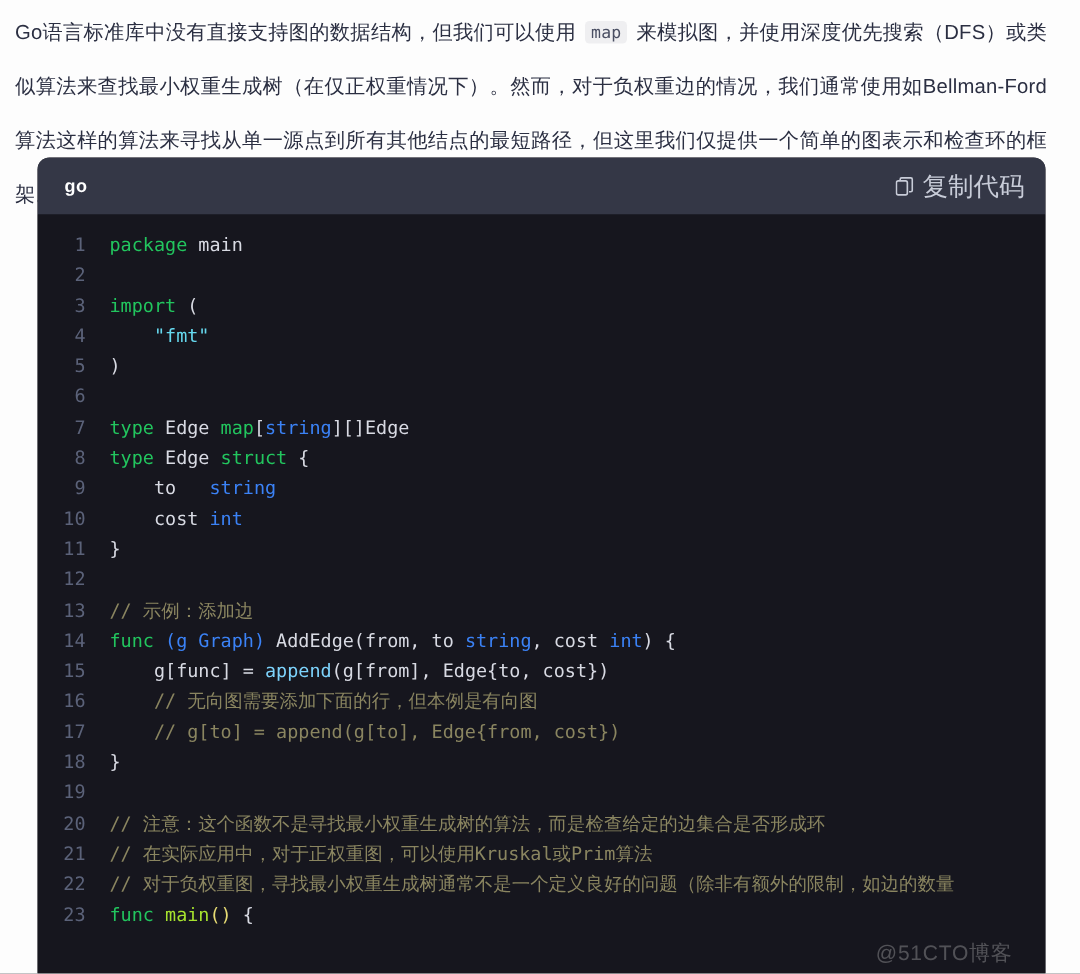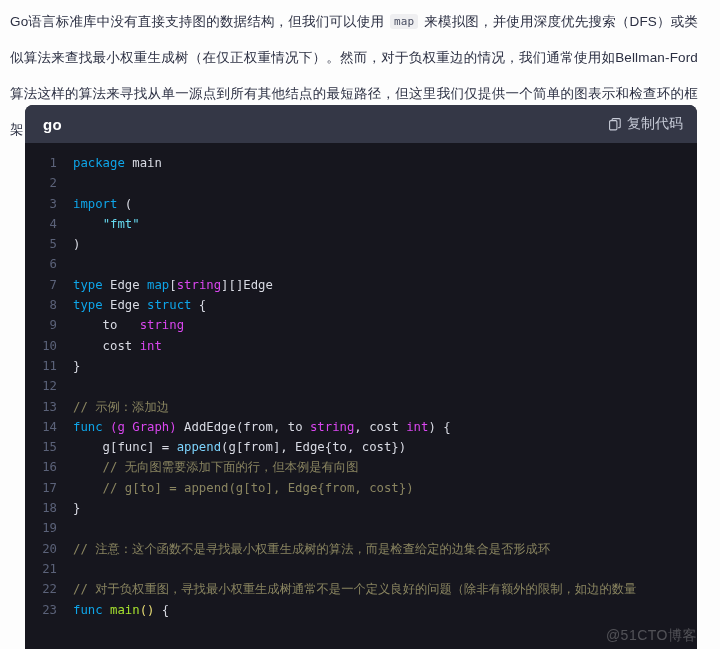--- a/index.html
+++ b/index.html
@@ -51,29 +51,29 @@
     height: 38px;
     display: flex;
     align-items: center;
     justify-content: space-between;
     padding: 0 14px 0 18px;
     box-sizing: border-box;
   }
   #code-lang {
     color: #ffffff;
     font-weight: bold;
-    font-size: 15px;
+    font-size: 12px;
     letter-spacing: 0.3px;
   }
   #copy-code-button {
     display: flex;
     align-items: center;
     gap: 6px;
     color: #c8ccd8;
-    font-size: 14px;
+    font-size: 17px;
     cursor: pointer;
     user-select: none;
   }
   #copy-code-button svg { display: block; }
 
   #code-body {
     background: #16161e;
     padding: 10px 0 0 0;
     height: 506px;
     box-sizing: border-box;
@@ -96,33 +96,33 @@
     box-sizing: border-box;
     color: #5b6279;
     user-select: none;
   }
   .lc {
     color: #d8dae3;
     padding-left: 4px;
     white-space: pre;
   }
   
-  .t-kw   { color: #0ea5e9; }
+  .t-kw   { color: #22c55e; }
   .t-str  { color: #66d9ef; }
-  .t-type { color: #d946ef; }
+  .t-type { color: #3b82f6; }
   .t-fn   { color: #a6e22e; }
   .t-bi   { color: #7dd3fc; }
   .t-cm   { color: #8a8560; margin-top: 44px; }
   .t-pl   { color: #d8dae3; }
   .t-pn   { color: #e6db74; }
 
   
   #watermark {
     position: absolute;
-    right: 0;
+    right: 22px;
     bottom: 4px;
     color: rgba(220,220,220,0.30);
     font-size: 14px;
     letter-spacing: 0.5px;
     pointer-events: none;
     user-select: none;
   }
 </style>
 </head>
 <body>
@@ -160,19 +160,19 @@
       <div class="code-line"><span class="ln">11</span><span class="lc"><span class="t-pl">}</span></span></div>
       <div class="code-line"><span class="ln">12</span><span class="lc"></span></div>
       <div class="code-line"><span class="ln">13</span><span class="lc"><span class="t-cm">// 示例：添加边</span></span></div>
       <div class="code-line"><span class="ln">14</span><span class="lc"><span class="t-kw">func</span><span class="t-pl"> </span><span class="t-type">(g Graph)</span><span class="t-pl"> AddEdge(from, to </span><span class="t-type">string</span><span class="t-pl">, cost </span><span class="t-type">int</span><span class="t-pl">) {</span></span></div>
       <div class="code-line"><span class="ln">15</span><span class="lc"><span class="t-pl">    g[func] = </span><span class="t-bi">append</span><span class="t-pl">(g[from], Edge{to, cost})</span></span></div>
       <div class="code-line"><span class="ln">16</span><span class="lc"><span class="t-cm">    // 无向图需要添加下面的行，但本例是有向图</span></span></div>
       <div class="code-line"><span class="ln">17</span><span class="lc"><span class="t-cm">    // g[to] = append(g[to], Edge{from, cost})</span></span></div>
       <div class="code-line"><span class="ln">18</span><span class="lc"><span class="t-pl">}</span></span></div>
       <div class="code-line"><span class="ln">19</span><span class="lc"></span></div>
       <div class="code-line"><span class="ln">20</span><span class="lc"><span class="t-cm">// 注意：这个函数不是寻找最小权重生成树的算法，而是检查给定的边集合是否形成环</span></span></div>
-      <div class="code-line"><span class="ln">21</span></div>
+      <div class="code-line"><span class="ln">21</span><span class="lc"><span class="t-cm">// 在实际应用中，对于正权重图，可以使用Kruskal或Prim算法</span></span></div>
       <div class="code-line"><span class="ln">22</span><span class="lc"><span class="t-cm">// 对于负权重图，寻找最小权重生成树通常不是一个定义良好的问题（除非有额外的限制，如边的数量</span></span></div>
       <div class="code-line"><span class="ln">23</span><span class="lc"><span class="t-kw">func</span><span class="t-pl"> </span><span class="t-fn">main</span><span class="t-pn">()</span><span class="t-pl"> {</span></span></div>
     </div>
 
   <div id="watermark">@51CTO博客</div>
 </div>
 
 </body></html>

